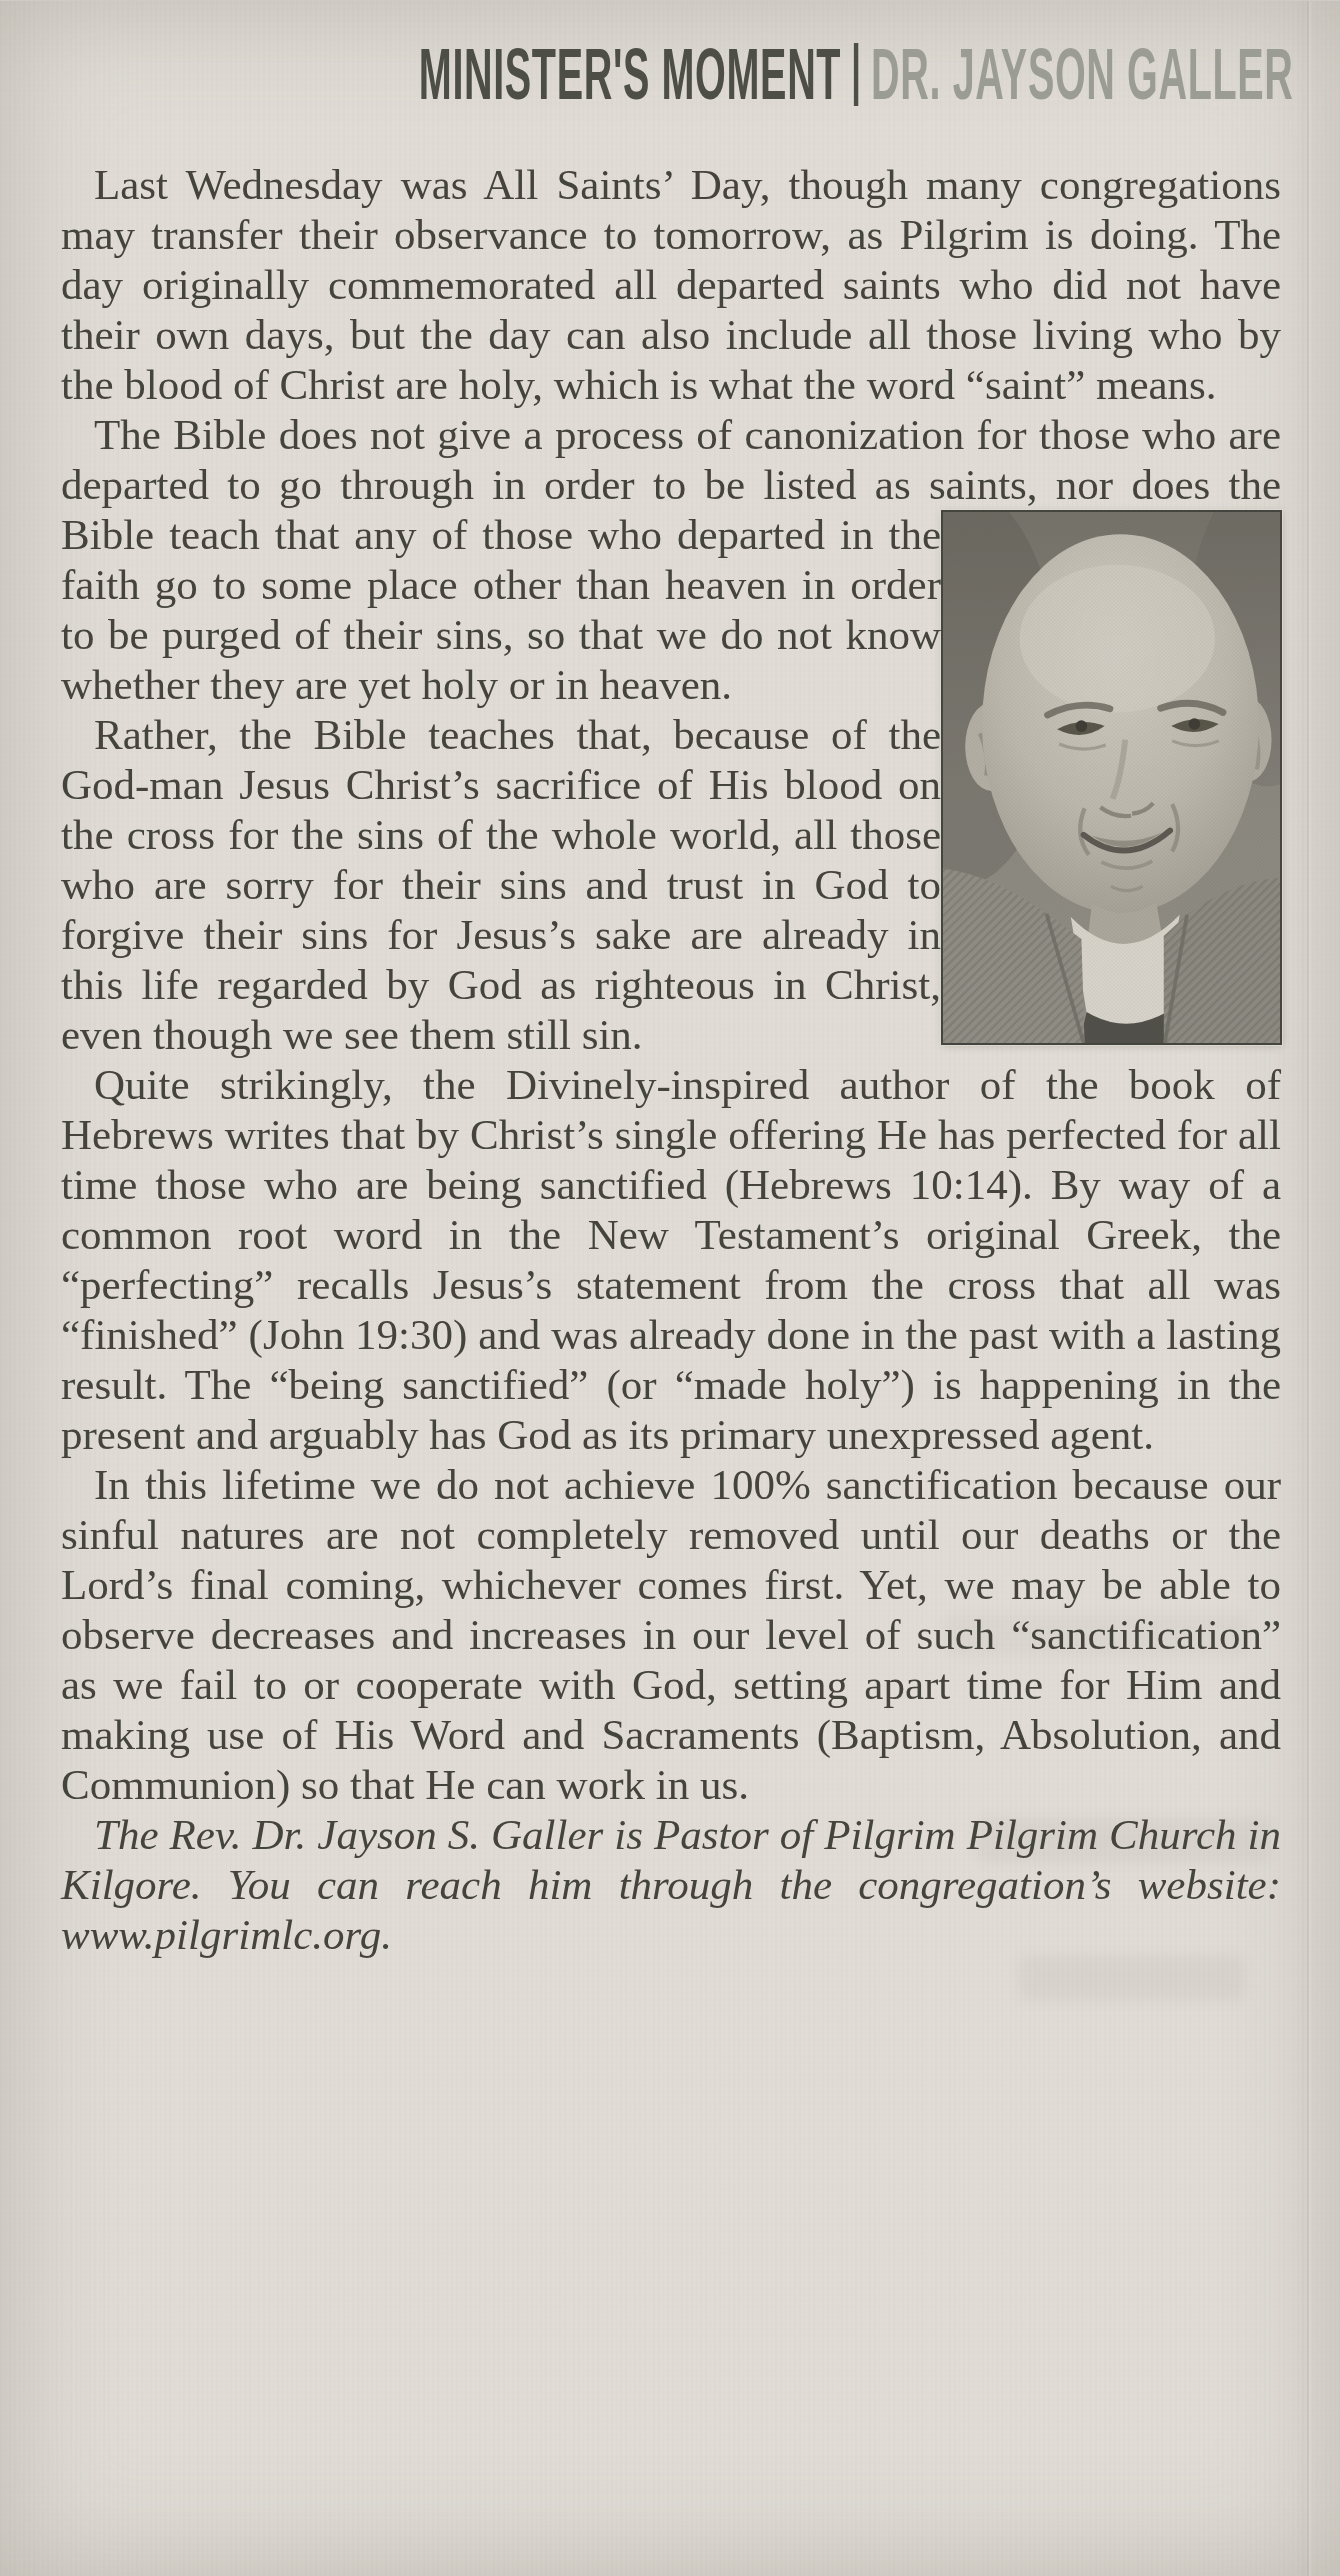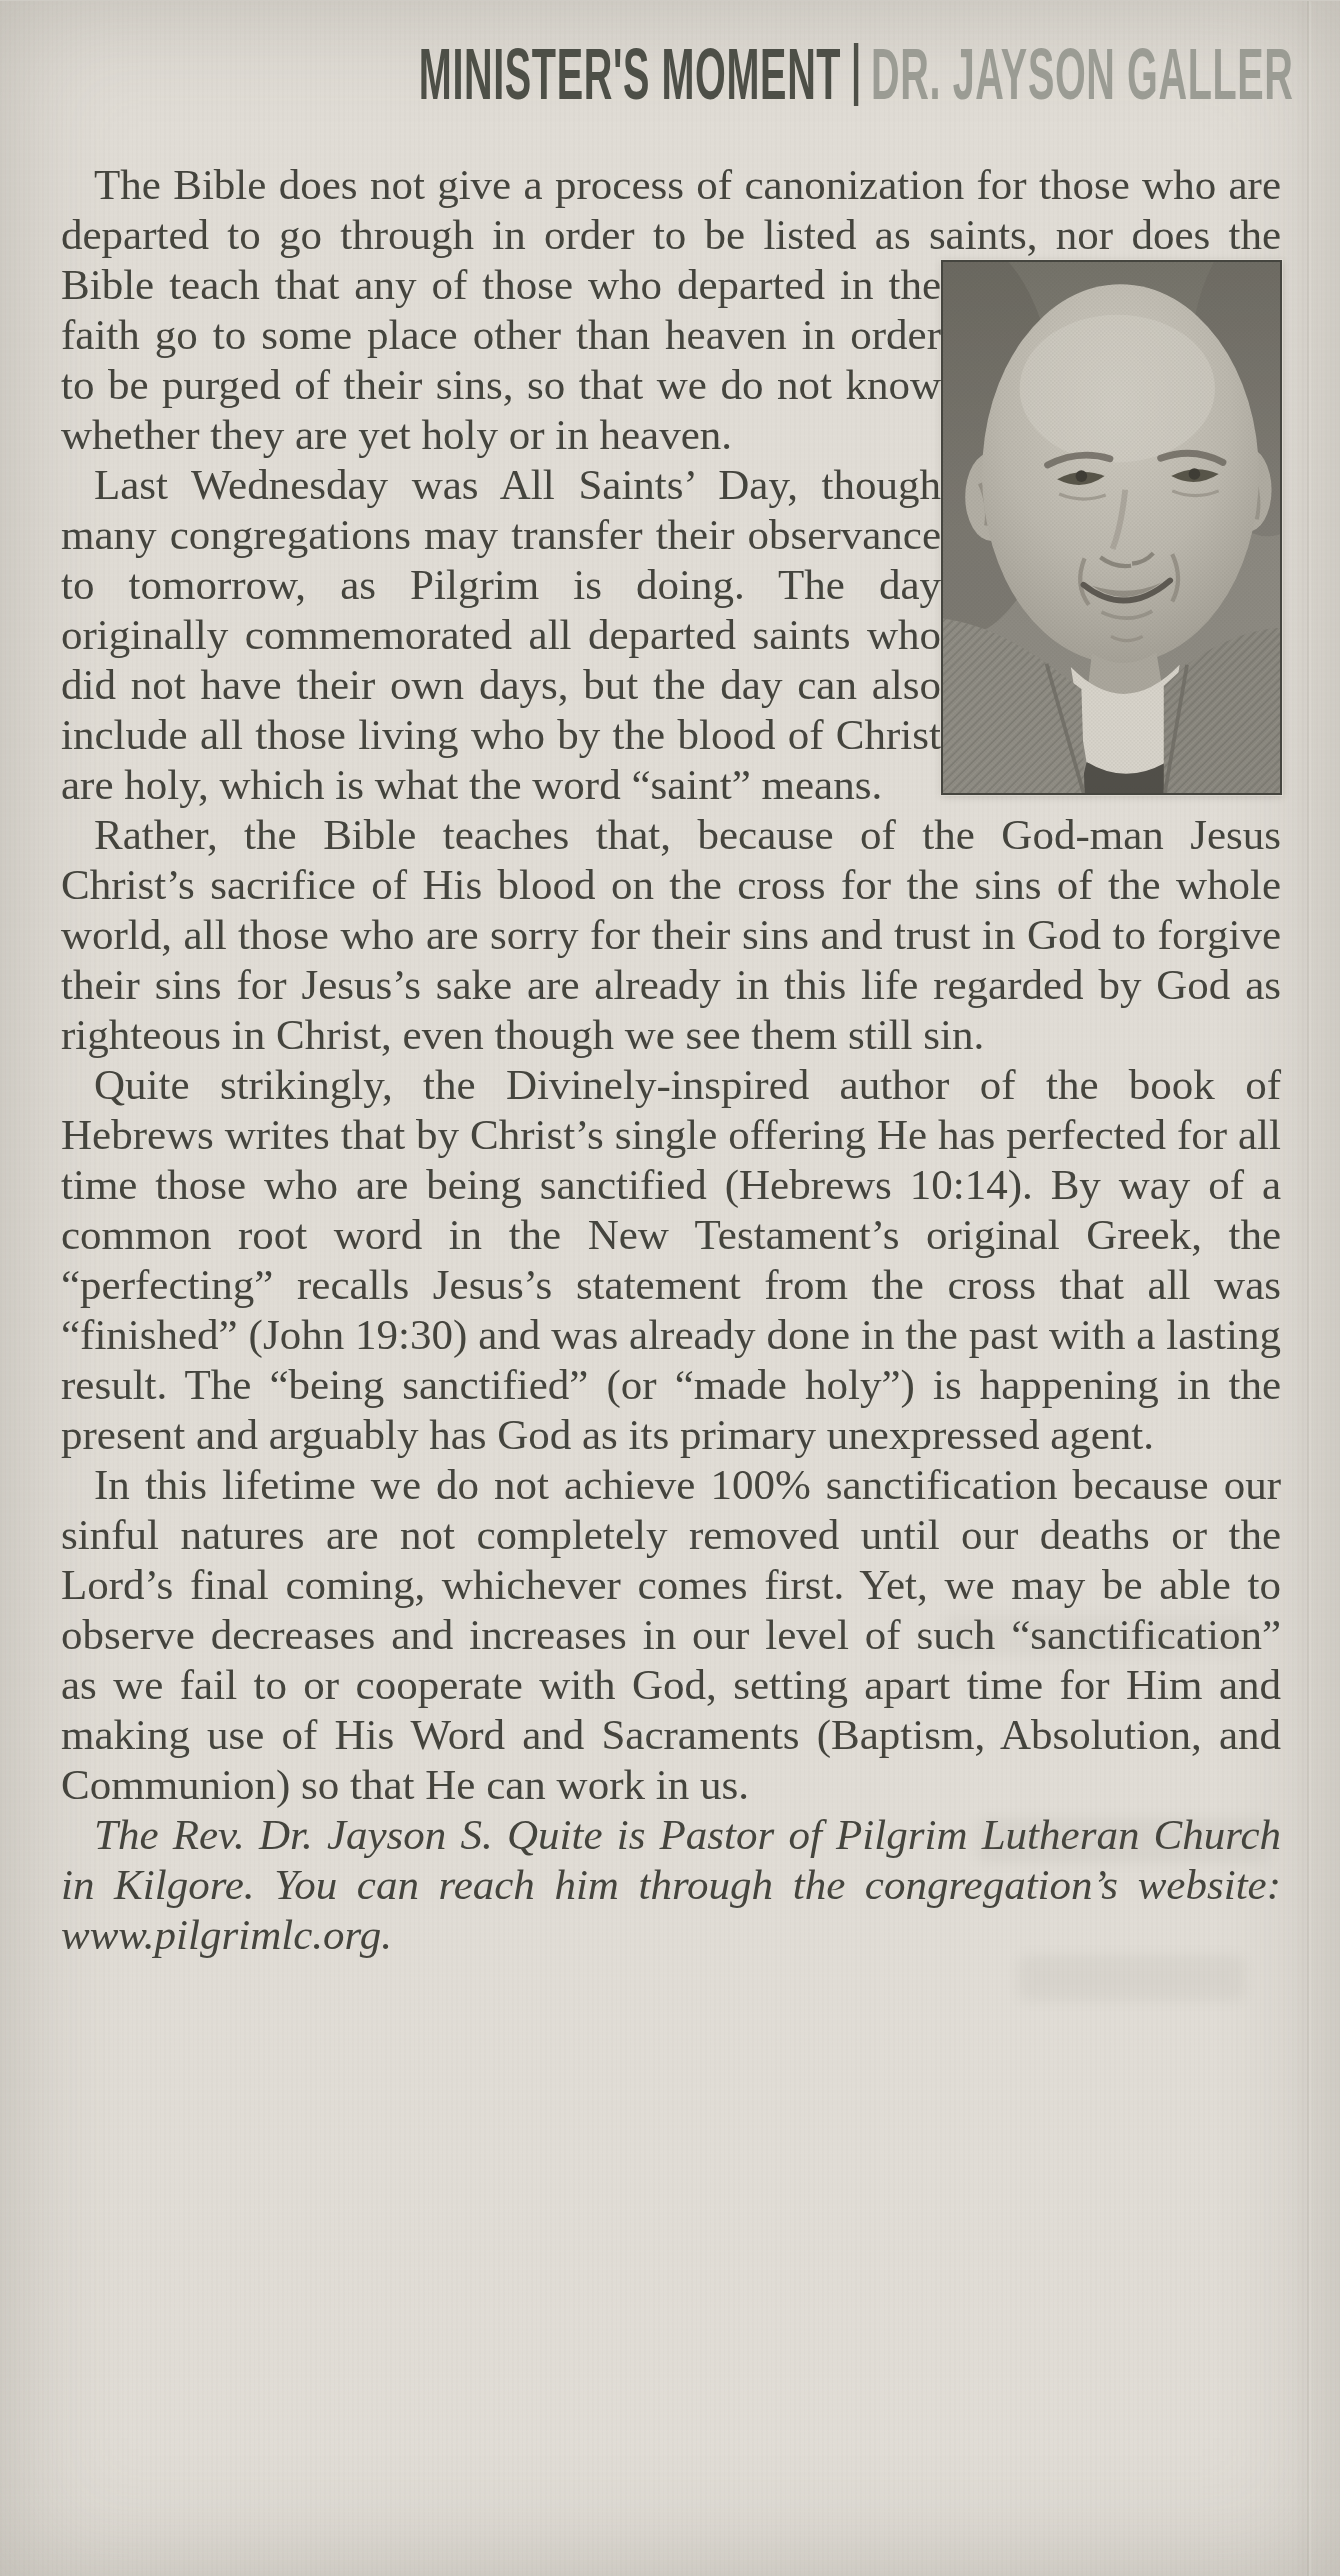--- a/index.html
+++ b/index.html
@@ -134,20 +134,22 @@
     <header class="kicker">
       <span class="kicker-row">
         <span class="kicker-section">MINISTER'S MOMENT</span>
         <span class="kicker-sep"></span>
         <span class="kicker-author">DR. JAYSON GALLER</span>
       </span>
     </header>
 
 
     <article class="article">
+
+      <p><span>Last Wednesday was All Saints’ Day, though many congregations may transfer their observance to tomorrow, as Pilgrim is doing. The day originally commemorated all departed saints who did not have their own days, but the day can also include all those living who by the blood of Christ are holy, which is what the word “saint” means.</span></p>
 
       <p><span class="photo-wrap">
             <span class="photo-frame" role="img" aria-label="Black-and-white halftone head-and-shoulders portrait of a smiling bald pastor wearing a white clerical collar and gray jacket">
         <svg viewBox="0 0 638 1007" preserveAspectRatio="none" aria-hidden="true">
           <defs>
             <linearGradient id="bgGrad" x1="0" y1="0" x2="0" y2="1">
               <stop offset="0" stop-color="#747269"></stop>
               <stop offset="0.5" stop-color="#8b8880"></stop>
               <stop offset="1" stop-color="#908d85"></stop>
             </linearGradient>
@@ -210,26 +212,24 @@
           <path d="M638,1007 L638,694 Q556,698 466,760 L418,804 L418,1007 Z" fill="#8a877f"></path>
           <path d="M638,1007 L638,694 Q556,698 466,760 L418,804 L418,1007 Z" fill="url(#tweedPat)"></path>
           <path d="M196,762 L266,1007" stroke="#6e6b64" stroke-width="7" fill="none" opacity="0.8"></path>
           <path d="M462,764 L420,1007" stroke="#6e6b64" stroke-width="7" fill="none" opacity="0.8"></path>
 
           <rect x="0" y="0" width="638" height="1007" fill="url(#dotsPat)"></rect>
         </svg>
       </span>
           </span><span>The Bible does not give a process of canonization for those who are departed to go through in order to be listed as saints, nor does the Bible teach that any of those who departed in the faith go to some place other than heaven in order to be purged of their sins, so that we do not know whether they are yet holy or in heaven.</span></p>
 
-      <p><span>Last Wednesday was All Saints’ Day, though many congregations may transfer their observance to tomorrow, as Pilgrim is doing. The day originally commemorated all departed saints who did not have their own days, but the day can also include all those living who by the blood of Christ are holy, which is what the word “saint” means.</span></p>
-
       <p><span>Rather, the Bible teaches that, because of the God-man Jesus Christ’s sacrifice of His blood on the cross for the sins of the whole world, all those who are sorry for their sins and trust in God to forgive their sins for Jesus’s sake are already in this life regarded by God as righteous in Christ, even though we see them still sin.</span></p>
 
       <p><span>Quite strikingly, the Divinely-inspired author of the book of Hebrews writes that by Christ’s single offering He has perfected for all time those who are being sanctified (Hebrews 10:14). By way of a common root word in the New Testament’s original Greek, the “perfecting” recalls Jesus’s statement from the cross that all was “finished” (John 19:30) and was already done in the past with a lasting result. The “being sanctified” (or “made holy”) is happening in the present and arguably has God as its primary unexpressed agent.</span></p>
 
       <p><span>In this lifetime we do not achieve 100% sanctification because our sinful natures are not completely removed until our deaths or the Lord’s final coming, whichever comes first. Yet, we may be able to observe decreases and increases in our level of such “sanctification” as we fail to or cooperate with God, setting apart time for Him and making use of His Word and Sacraments (Baptism, Absolution, and Communion) so that He can work in us.</span></p>
 
-      <p class="byline"><span>The Rev. Dr. Jayson S. Quite is Pastor of Pilgrim Lutheran Church in Kilgore. You can reach him through the congregation’s website: www.pilgrimlc.org.</span></p>
+      <p class="byline"><span>The Rev. Dr. Jayson S. Galler is Pastor of Pilgrim Pilgrim Church in Kilgore. You can reach him through the congregation’s website: www.pilgrimlc.org.</span></p>
 
     </article>
   </div>
 </div>
 
 
 </body></html>

